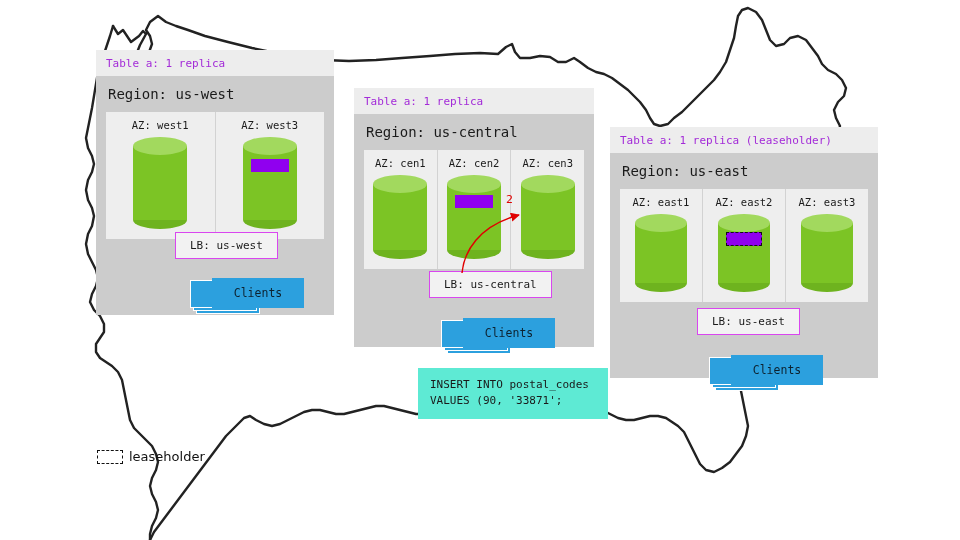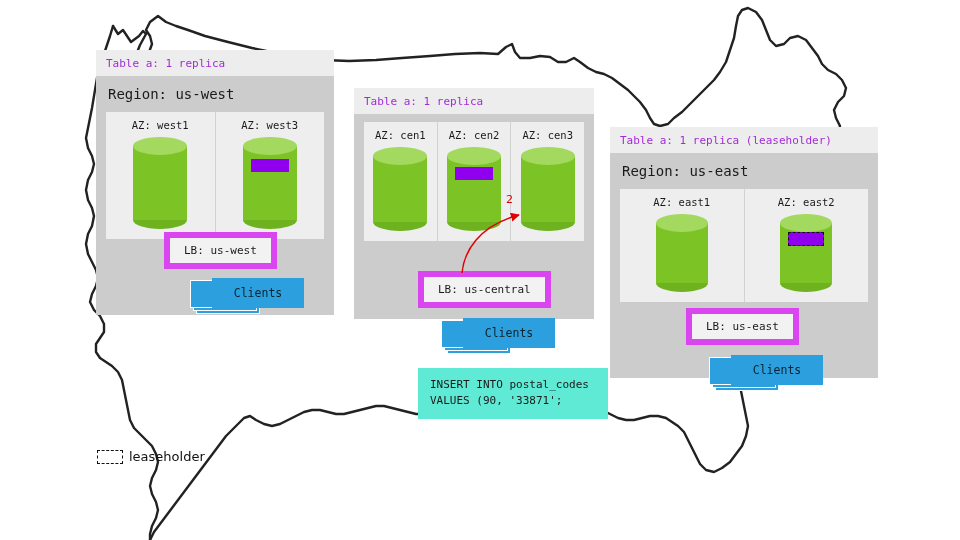--- a/index.html
+++ b/index.html
@@ -48,22 +48,22 @@
     position:absolute;left:0;right:0;bottom:0;height:18px;border-radius:50%;
     background:#6eb31f;
   }
   .cyl .rng{
     position:absolute;background:#9000ef;z-index:4;
   }
   .cyl .rng.lease{border:1.5px dashed #111111;}
 
   
   .lb-box{
-    position:absolute;background:#f2f2f2;border:6px solid #d946ef;
-    font-size:11px;color:#1a1a1a;padding:6px 14px;white-space:nowrap;z-index:6;
+    position:absolute;background:#f2f2f2;border:1px solid #d946ef;
+    font-size:11px;color:#1a1a1a;padding:6px 14px;white-space:nowrap;z-index:6;margin-left:11px;
   }
 
   
   .clients{position:absolute;z-index:6;padding-left:24px;}
   .clients .card{
     position:absolute;background:#2ca0de;border:1px solid #ffffff;
   }
   .clients .front{
     position:relative;background:#2ca0de;border:1px solid #2ca0de;
     color:#0d2230;font-size:11.5px;padding:7px 14px;white-space:nowrap;
@@ -189,20 +189,21 @@
       <div class="card" style="left:8px;top:8px;width:62px;height:26px;"></div>
       <div class="card" style="left:5px;top:5px;width:62px;height:26px;"></div>
       <div class="card" style="left:2px;top:2px;width:62px;height:26px;"></div>
       <div class="front" style="width:62px;">Clients</div>
     </div>
   </div>
 
   <div class="region" style="left:354px;top:88px;width:240px;">
     <div class="region-head">Table a: 1 replica</div>
     <div class="region-body">
+      <div class="region-title">Region: us-central</div>
       <div class="az-row">
 
         <div class="az-cell">
           <div class="az-label">AZ: cen1</div>
           <div class="cyl" style="width:54px;height:84px;">
             <div class="bottom"></div>
             <div class="body"></div>
             <div class="top"></div>
           </div>
         </div>
@@ -259,20 +260,28 @@
         <div class="az-cell">
           <div class="az-label">AZ: east2</div>
           <div class="cyl" style="width:52px;height:78px;">
             <div class="bottom"></div>
             <div class="body"></div>
             <div class="top"></div>
             <div class="rng lease" style="left:8px;top:18px;width:34px;height:12px;"></div>
           </div>
         </div>
 
+        <div class="az-cell">
+          <div class="az-label">AZ: east3</div>
+          <div class="cyl" style="width:52px;height:78px;">
+            <div class="bottom"></div>
+            <div class="body"></div>
+            <div class="top"></div>
+          </div>
+        </div>
 
       </div>
       <div style="height:62px;"></div>
     </div>
     <div class="lb-box" style="left:76px;top:181px;">LB: us-east</div>
     <div class="clients" style="left:97px;top:228px;">
       <div class="card" style="left:8px;top:8px;width:62px;height:26px;"></div>
       <div class="card" style="left:5px;top:5px;width:62px;height:26px;"></div>
       <div class="card" style="left:2px;top:2px;width:62px;height:26px;"></div>
       <div class="front" style="width:62px;">Clients</div>

